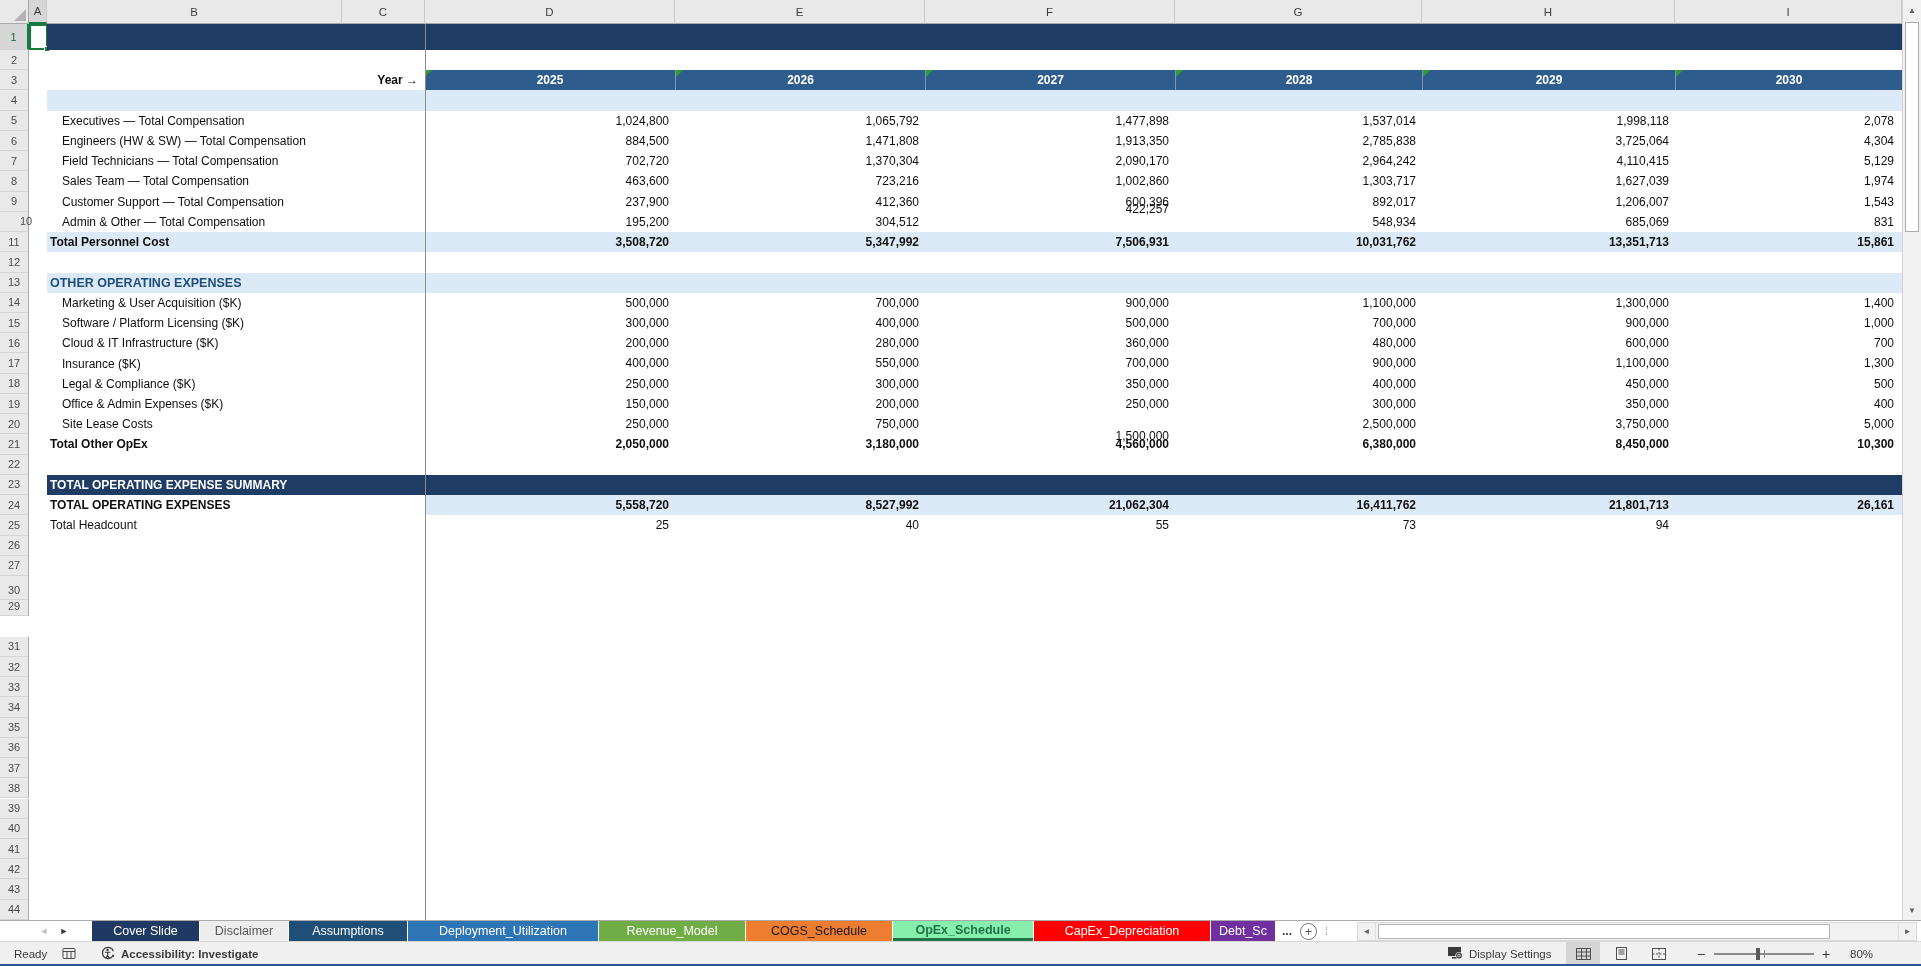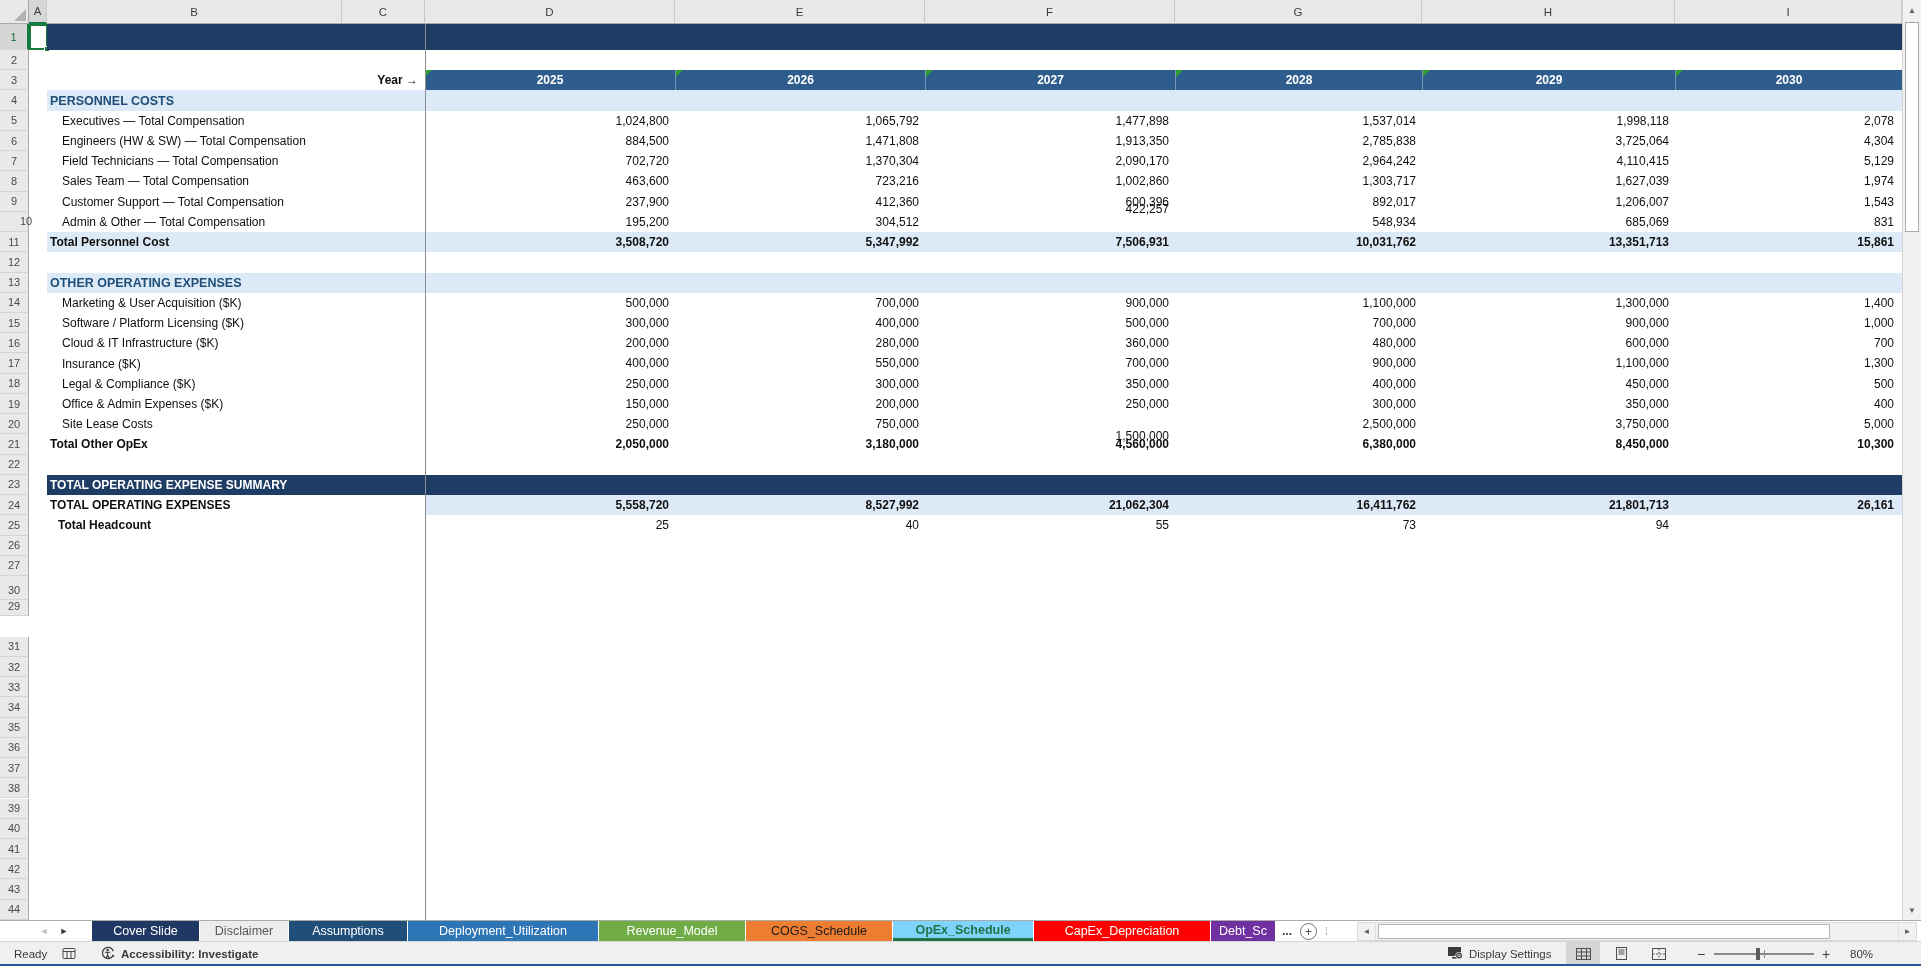--- a/index.html
+++ b/index.html
@@ -83,21 +83,21 @@
     <div class="tabnav dis" id="tnl">◄</div>
     <div class="tabnav" id="tnr">►</div>
     <div style="width:18px"></div>
     <div id="tabs" style="display:flex;align-items:stretch;">
         <div class="tab" style="background: rgb(32, 56, 100); color: rgb(255, 255, 255); width: 107px;">Cover Slide</div>
         <div class="tab" style="background: rgb(237, 237, 237); color: rgb(89, 89, 89); width: 88px;">Disclaimer</div>
         <div class="tab" style="background: rgb(31, 78, 121); color: rgb(255, 255, 255); width: 118px;">Assumptions</div>
         <div class="tab" style="background: rgb(46, 117, 182); color: rgb(255, 255, 255); width: 190px;">Deployment_Utilization</div>
         <div class="tab" style="background: rgb(112, 173, 71); color: rgb(255, 255, 255); width: 146px;">Revenue_Model</div>
         <div class="tab" style="background: rgb(237, 125, 49); color: rgb(26, 26, 26); width: 146px;">COGS_Schedule</div>
-        <div class="tab active" style="background: #7dd3fc; color: rgb(33, 115, 70); width: 140px;">OpEx_Schedule</div>
+        <div class="tab active" style="background: #86efac; color: rgb(33, 115, 70); width: 140px;">OpEx_Schedule</div>
         <div class="tab" style="background: rgb(255, 0, 0); color: rgb(255, 255, 255); width: 176px;">CapEx_Depreciation</div>
         <div class="tab" style="background: rgb(112, 48, 160); color: rgb(255, 255, 255); width: 64px;">Debt_Sc</div>
       </div>
     <div class="ellipsis">...</div>
     <div class="addsheet" id="addSheet">+</div>
     <div class="tabdots">⁞</div>
     <div class="hscroll" style="left:1357px;width:560px;">
       <div class="hbtn" id="hsl" style="left:0;border-right:1px solid #E0E0E0;">◄</div>
       <div class="hthumb" style="left:20px;width:452px;"></div>
       <div class="hbtn" id="hsr" style="right:0;border-left:1px solid #E0E0E0;">►</div>
@@ -174,21 +174,20 @@
     <div class="band" style="left: 47px; top: 232.07px; width: 1855px; height: 20.23px; background: rgb(220, 233, 246); z-index: 0;"></div>
     <div class="band" style="left: 47px; top: 272.53px; width: 1855px; height: 20.23px; background: rgb(220, 233, 246); z-index: 0;"></div>
     <div class="band" style="left: 47px; top: 474.83px; width: 1855px; height: 20.23px; background: rgb(31, 60, 100); z-index: 0;"></div>
     <div class="band" style="left: 425px; top: 495.06px; width: 1477px; height: 20.23px; background: rgb(220, 233, 246); z-index: 0;"></div>
     <div class="yearcell" style="left: 425px; top: 70.23px; width: 250px; height: 20.23px; background: rgb(46, 92, 140); z-index: 1;">2025<span class="tri"></span></div>
     <div class="yearcell" style="left: 675px; top: 70.23px; width: 250px; height: 20.23px; background: rgb(46, 92, 140); z-index: 1;">2026<span class="tri"></span></div>
     <div class="yearcell" style="left: 925px; top: 70.23px; width: 250px; height: 20.23px; background: rgb(46, 92, 140); z-index: 1;">2027<span class="tri"></span></div>
     <div class="yearcell" style="left: 1175px; top: 70.23px; width: 247px; height: 20.23px; background: rgb(46, 92, 140); z-index: 1;">2028<span class="tri"></span></div>
     <div class="yearcell" style="left: 1422px; top: 70.23px; width: 253px; height: 20.23px; background: rgb(46, 92, 140); z-index: 1;">2029<span class="tri"></span></div>
     <div class="yearcell" style="left: 1675px; top: 70.23px; width: 227px; height: 20.23px; background: rgb(46, 92, 140); z-index: 1;">2030<span class="tri"></span></div>
-    <div class="cell-label navytext" style="left: 50px; top: 90.46px; width: 375px; height: 20.23px; z-index: 2;">PERSONNEL COSTS</div>
     <div class="cell-label" style="left: 62px; top: 110.69px; width: 363px; height: 20.23px; z-index: 2;">Executives — Total Compensation</div>
     <div class="cell-num" style="left: 425px; top: 110.69px; width: 244px; height: 20.23px; line-height: 20.23px; z-index: 2;">1,024,800</div>
     <div class="cell-num" style="left: 675px; top: 110.69px; width: 244px; height: 20.23px; line-height: 20.23px; z-index: 2;">1,065,792</div>
     <div class="cell-num" style="left: 925px; top: 110.69px; width: 244px; height: 20.23px; line-height: 20.23px; z-index: 2;">1,477,898</div>
     <div class="cell-num" style="left: 1175px; top: 110.69px; width: 241px; height: 20.23px; line-height: 20.23px; z-index: 2;">1,537,014</div>
     <div class="cell-num" style="left: 1422px; top: 110.69px; width: 247px; height: 20.23px; line-height: 20.23px; z-index: 2;">1,998,118</div>
     <div class="cell-num" style="left: 1675px; top: 110.69px; width: 219px; height: 20.23px; line-height: 20.23px; z-index: 2;">2,078</div>
     <div class="cell-label" style="left: 62px; top: 130.92px; width: 363px; height: 20.23px; z-index: 2;">Engineers (HW &amp; SW) — Total Compensation</div>
     <div class="cell-num" style="left: 425px; top: 130.92px; width: 244px; height: 20.23px; line-height: 20.23px; z-index: 2;">884,500</div>
     <div class="cell-num" style="left: 675px; top: 130.92px; width: 244px; height: 20.23px; line-height: 20.23px; z-index: 2;">1,471,808</div>
@@ -289,21 +288,21 @@
     <div class="cell-num bold" style="left: 1422px; top: 434.37px; width: 247px; height: 20.23px; line-height: 20.23px; z-index: 2;">8,450,000</div>
     <div class="cell-num bold" style="left: 1675px; top: 434.37px; width: 219px; height: 20.23px; line-height: 20.23px; z-index: 2;">10,300</div>
     <div class="cell-label bold whitetext" style="left: 50px; top: 474.83px; width: 375px; height: 20.23px; z-index: 2;">TOTAL OPERATING EXPENSE SUMMARY</div>
     <div class="cell-label bold" style="left: 50px; top: 495.06px; width: 375px; height: 20.23px; z-index: 2;">TOTAL OPERATING EXPENSES</div>
     <div class="cell-num bold" style="left: 425px; top: 495.06px; width: 244px; height: 20.23px; line-height: 20.23px; z-index: 2; text-align: right;">5,558,720</div>
     <div class="cell-num bold" style="left: 675px; top: 495.06px; width: 244px; height: 20.23px; line-height: 20.23px; z-index: 2;">8,527,992</div>
     <div class="cell-num bold" style="left: 925px; top: 495.06px; width: 244px; height: 20.23px; line-height: 20.23px; z-index: 2;">21,062,304</div>
     <div class="cell-num bold" style="left: 1175px; top: 495.06px; width: 241px; height: 20.23px; line-height: 20.23px; z-index: 2;">16,411,762</div>
     <div class="cell-num bold" style="left: 1422px; top: 495.06px; width: 247px; height: 20.23px; line-height: 20.23px; z-index: 2;">21,801,713</div>
     <div class="cell-num bold" style="left: 1675px; top: 495.06px; width: 219px; height: 20.23px; line-height: 20.23px; z-index: 2;">26,161</div>
-    <div class="cell-label" style="left: 58px; top: 515.29px; width: 375px; height: 20.23px; z-index: 2; font-weight: bold;">Total Headcount</div>
+    <div class="cell-label" style="left: 50px; top: 515.29px; width: 375px; height: 20.23px; z-index: 2;">Total Headcount</div>
     <div class="cell-num" style="left: 425px; top: 515.29px; width: 244px; height: 20.23px; line-height: 20.23px; z-index: 2;">25</div>
     <div class="cell-num" style="left: 675px; top: 515.29px; width: 244px; height: 20.23px; line-height: 20.23px; z-index: 2;">40</div>
     <div class="cell-num" style="left: 925px; top: 515.29px; width: 244px; height: 20.23px; line-height: 20.23px; z-index: 2;">55</div>
     <div class="cell-num" style="left: 1175px; top: 515.29px; width: 241px; height: 20.23px; line-height: 20.23px; z-index: 2;">73</div>
     <div class="cell-num" style="left: 1422px; top: 515.29px; width: 247px; height: 20.23px; line-height: 20.23px; z-index: 2;">94</div>
     <div class="freeze" style="left: 425px; top: 24px; height: 896px; z-index: 3;"></div>
     <div class="colhdr sel" style="left: 29px; width: 18px; z-index: 4;">A</div>
     <div class="colhdr" style="left: 47px; width: 295px; z-index: 4;">B</div>
     <div class="colhdr" style="left: 342px; width: 83px; z-index: 4;">C</div>
     <div class="colhdr" style="left: 425px; width: 250px; z-index: 4;">D</div>

